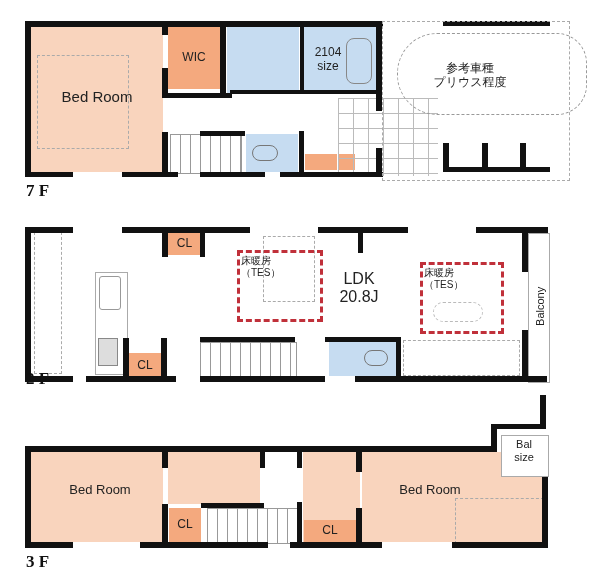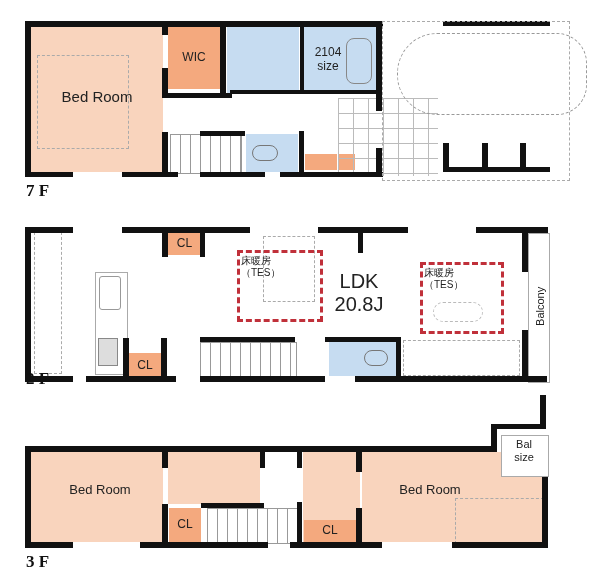--- a/index.html
+++ b/index.html
@@ -68,20 +68,24 @@
   <div class="wall" style="left:299px;top:131px;width:5px;height:45px;"></div>
   <div class="wall" style="left:376px;top:148px;width:6px;height:28px;"></div>
 
   <div class="wall" style="left:443px;top:21px;width:107px;height:5px;"></div>
   <div class="wall" style="left:443px;top:143px;width:6px;height:28px;"></div>
   <div class="wall" style="left:482px;top:143px;width:6px;height:28px;"></div>
   <div class="wall" style="left:520px;top:143px;width:6px;height:28px;"></div>
   <div class="wall" style="left:443px;top:167px;width:107px;height:5px;"></div>
 
   <div class="abs" style="left:397px;top:33px;width:190px;height:82px;border:1px dashed #999;border-radius:40px 30px 30px 40px;"></div>
+  <div class="lbl" style="left:420px;top:62px;width:100px;font-size:12px;">
+    <div>参考車種</div>
+    <div>プリウス程度</div>
+  </div>
   <div class="dash" style="left:382px;top:21px;width:186px;height:158px;"></div>
 
   <div class="floorlbl" style="left:26px;top:181px;">7 F</div>
 </div>
 
 <div class="abs" style="left:0;top:220px;width:600px;height:180px;">
 
   <div class="abs" style="left:95px;top:52px;width:33px;height:103px;border:1px solid #aaa;"></div>
   <div class="abs" style="left:99px;top:56px;width:22px;height:34px;border:1px solid #999;border-radius:3px;"></div>
   <div class="abs" style="left:98px;top:118px;width:20px;height:28px;border:1px solid #888;background:#ddd;"></div>
@@ -108,21 +112,21 @@
     <div>（TES）</div>
   </div>
 
   <div class="tes" style="left:420px;top:42px;width:78px;height:66px;"></div>
   <div class="lbl" style="left:424px;top:47px;font-size:10px;text-align:left;">
     <div>床暖房</div>
     <div>（TES）</div>
   </div>
   <div class="abs" style="left:433px;top:82px;width:50px;height:20px;border:1px dashed #bbb;border-radius:10px;"></div>
 
-  <div class="lbl" style="left:320px;top:50px;width:78px;font-size:20px;">
+  <div class="lbl" style="left:320px;top:50px;width:78px;font-size:16px;">
     <div>LDK</div>
     <div>20.8J</div>
   </div>
 
   <div class="abs" style="left:528px;top:13px;width:22px;height:150px;border:1px solid #aaa;"></div>
   <div class="lbl" style="left:518px;top:80px;width:44px;font-size:11px;transform:rotate(-90deg);">Balcony</div>
 
   <div class="wall" style="left:25px;top:7px;width:48px;height:6px;"></div>
   <div class="wall" style="left:122px;top:7px;width:128px;height:6px;"></div>
   <div class="wall" style="left:318px;top:7px;width:90px;height:6px;"></div>

